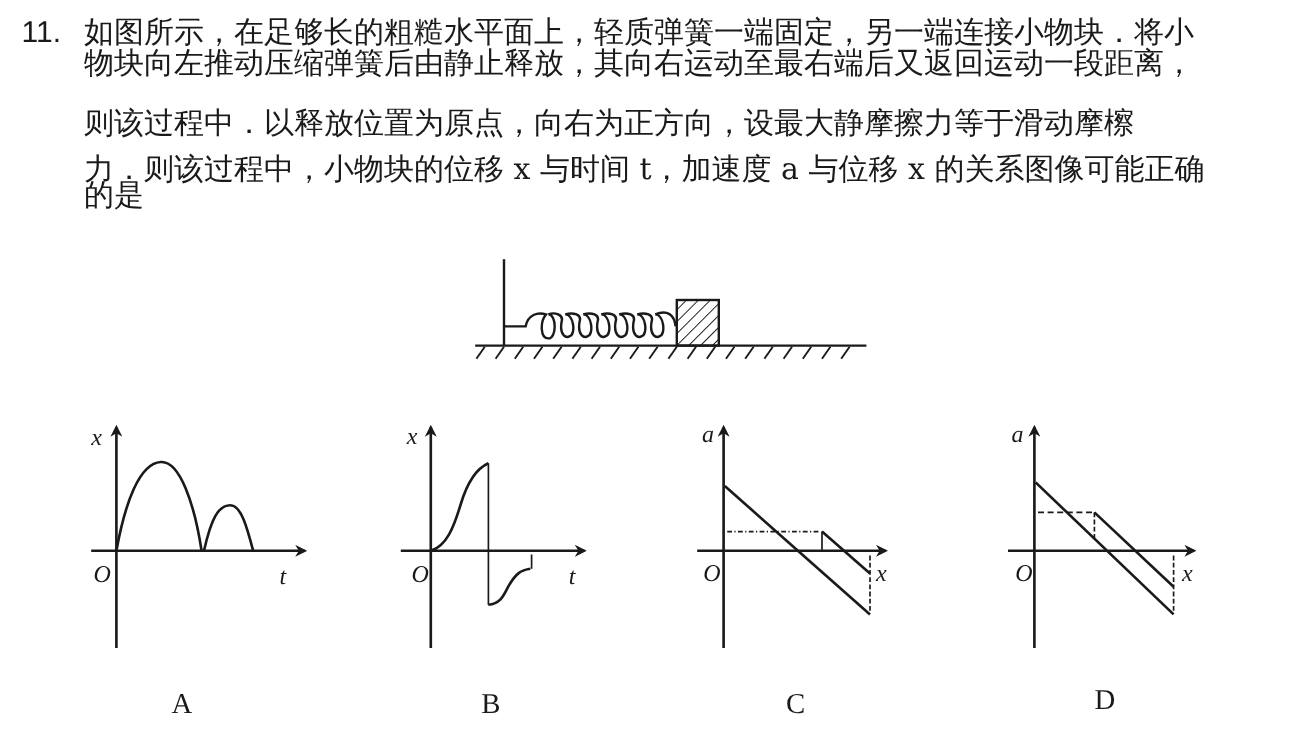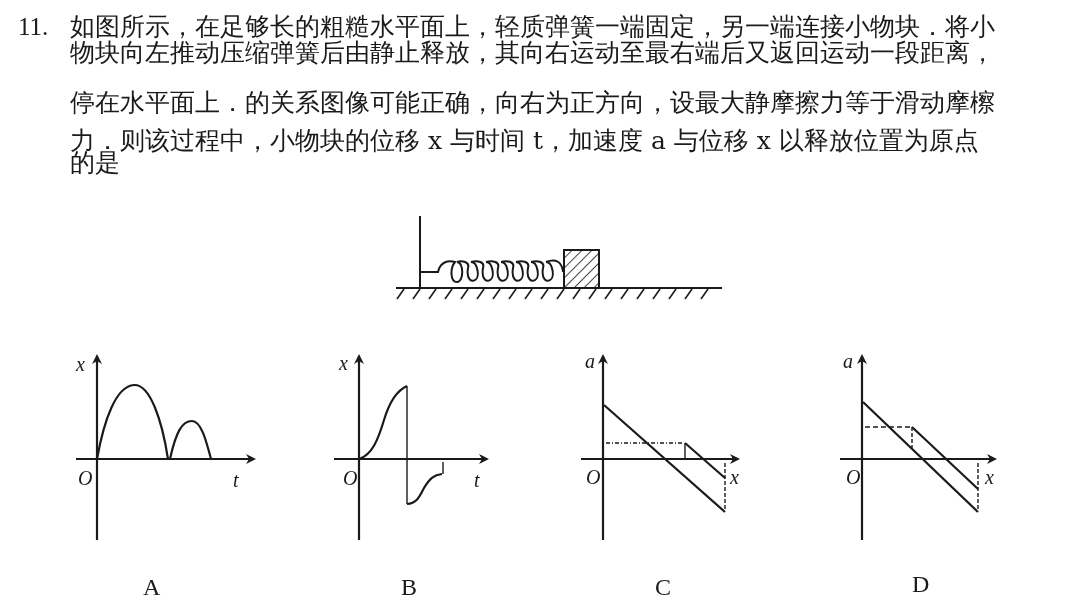--- a/index.html
+++ b/index.html
@@ -1,32 +1,32 @@
 <!DOCTYPE html>
 <html><head>
 <meta charset="utf-8">
 <style>
   html, body { margin: 0; padding: 0; background: #ffffff; }
   body { width: 1080px; height: 612px; position: relative; overflow: hidden;
          font-family: "DejaVu Serif", "Liberation Serif", serif; color: #1a1a1a; }
   .question { position: absolute; left: 18px; top: 8px; width: 1050px; font-size: 25px; line-height: 38px; }
-  .qnum { position: absolute; left: 0; top: 0; font-family: Liberation Serif, serif; }
+  .qnum { position: absolute; left: 0; top: 0; font-family: Liberation Sans, sans-serif; }
   .qline { position: absolute; left: 52px; white-space: nowrap; text-align: center; }
   svg { position: absolute; left: 0; top: 0; }
   .opt-label { position: absolute; font-family: "Liberation Serif", serif; font-size: 24px; }
 </style>
 </head>
 <body>
 
 <div class="question">
   <span class="qnum">11.</span>
   <div class="qline" style="top:0px">如图所示，在足够长的粗糙水平面上，轻质弹簧一端固定，另一端连接小物块．将小</div>
   <div class="qline" style="top:26px">物块向左推动压缩弹簧后由静止释放，其向右运动至最右端后又返回运动一段距离，</div>
-  <div class="qline" style="top:76px">停在水平面上．的关系图像可能正确，向右为正方向，设最大静摩擦力等于滑动摩檫</div>
-  <div class="qline" style="top:114px">力．则该过程中，小物块的位移 x 与时间 t，加速度 a 与位移 x 以释放位置为原点</div>
+  <div class="qline" style="top:76px">则该过程中．以释放位置为原点，向右为正方向，设最大静摩擦力等于滑动摩檫</div>
+  <div class="qline" style="top:114px">力．则该过程中，小物块的位移 x 与时间 t，加速度 a 与位移 x 的关系图像可能正确</div>
   <div class="qline" style="top:136px">的是</div>
 </div>
 
 <svg width="1080" height="612" viewBox="0 0 1080 612">
   <defs>
     <marker id="arr" markerWidth="10" markerHeight="10" refX="8" refY="5" orient="auto" markerUnits="userSpaceOnUse">
       <path d="M0,0 L10,5 L0,10 L3,5 Z" fill="#1a1a1a"></path>
     </marker>
     <pattern id="hatch" width="7" height="7" patternUnits="userSpaceOnUse" patternTransform="rotate(45)">
       <line x1="0" y1="0" x2="0" y2="7" stroke="#1a1a1a" stroke-width="1.6"></line>

